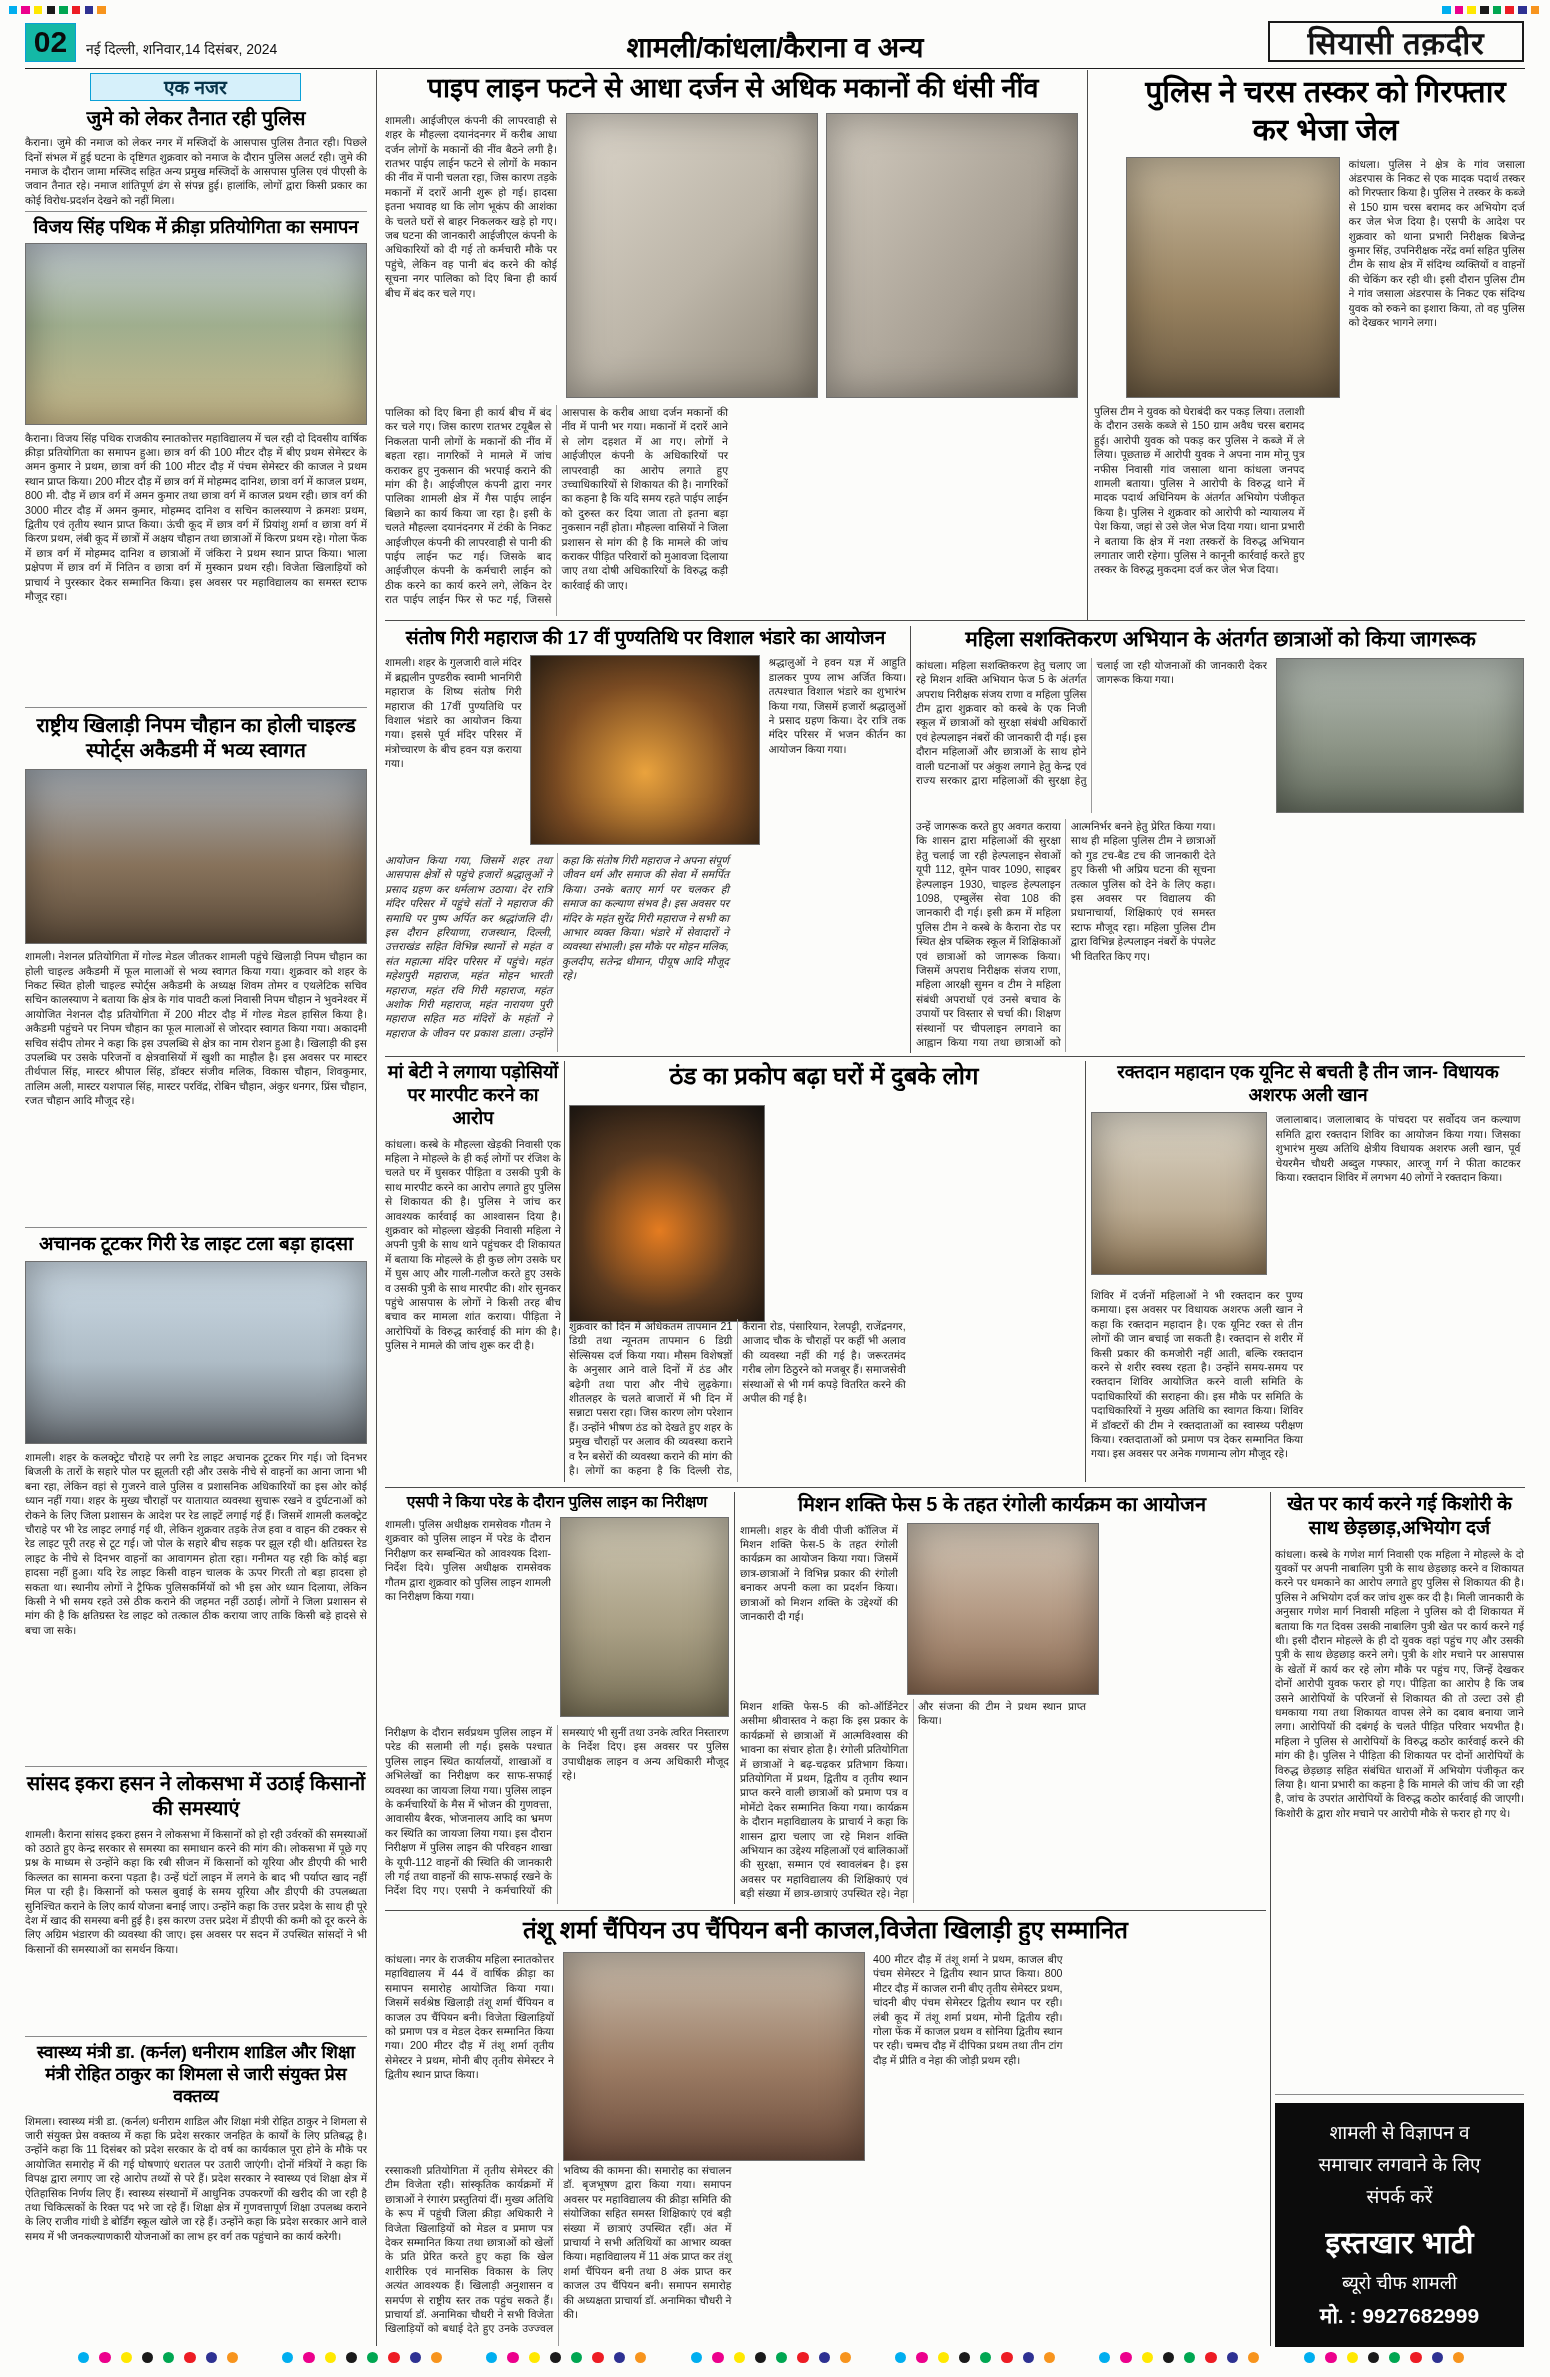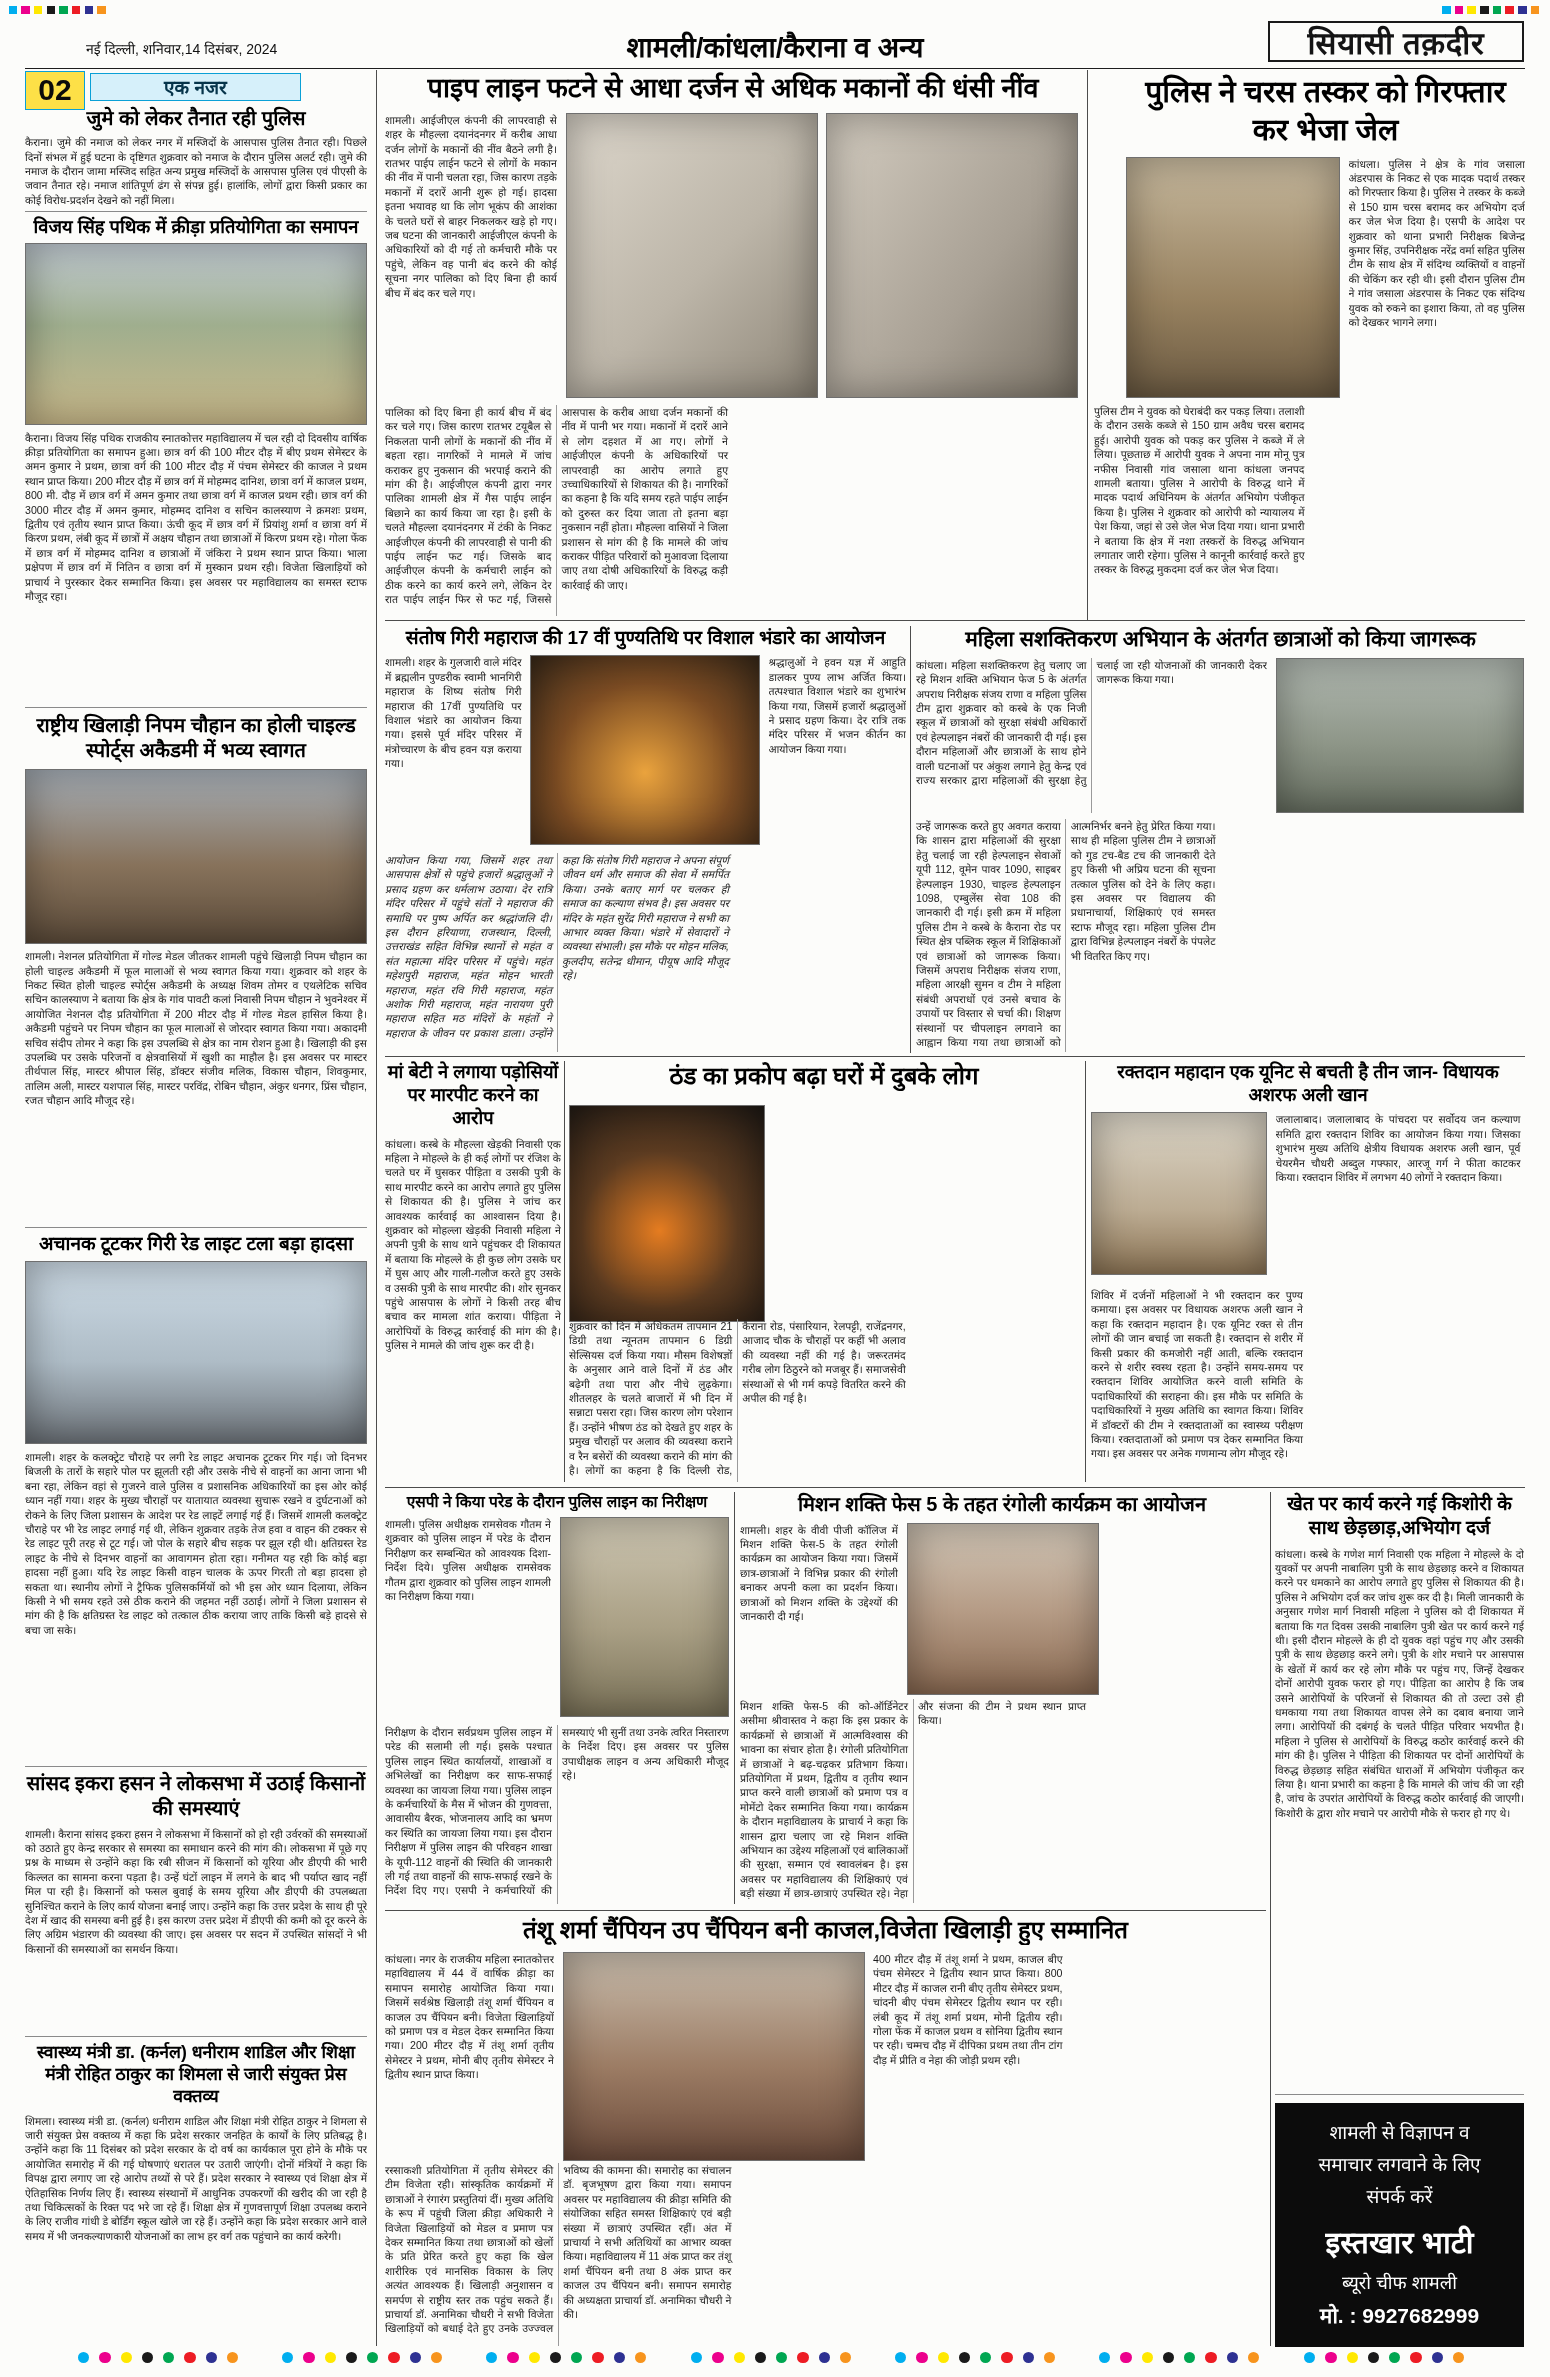--- a/index.html
+++ b/index.html
@@ -28,21 +28,21 @@
   .ph-raktdan  { background:linear-gradient(180deg,#dcd6c8 0%,#bcac93 60%,#8f7757 100%); }
   .ph-parade   { background:linear-gradient(180deg,#cdc6b2 0%,#aaa085 55%,#7b7359 100%); }
   .ph-rangoli  { background:linear-gradient(180deg,#d2c7b7 0%,#b59b85 52%,#8a6a52 100%); }
   .ph-trophy   { background:linear-gradient(180deg,#c8bcac 0%,#9c7c64 55%,#6b4b3b 100%); }
 
   .vr { position:absolute; width:0; border-left:1.1px solid #4c4c4c; }
   .hr { position:absolute; height:0; border-top:1.1px solid #4c4c4c; }
   .hr-light { position:absolute; height:0; border-top:0.7px solid #8a8a8a; }
 
   .masthead-rule { position:absolute; left:25px; right:25px; top:68px; border-top:1.8px solid #1d1d1d; }
-  .pageno { position:absolute; left:25px; top:22.5px; width:60px; height:39px; background:#fde047; border:1.8px solid #0aa0d6; display:flex; align-items:center; justify-content:center; font-size:30px; font-weight:700; color:#0b0b0b;margin-top:48px; }
+  .pageno { position:absolute; left:25px; top:22.5px; width:51px; height:39px; background:#14b8a6; border:1.8px solid #0aa0d6; display:flex; align-items:center; justify-content:center; font-size:30px; font-weight:700; color:#0b0b0b; }
   .dateline { position:absolute; left:86px; top:39px; font-size:14px; color:#111; }
   .section-title { position:absolute; left:437px; width:676px; top:27px; font-size:28px; font-weight:700; text-align:center; color:#050505; }
   .paper-name { position:absolute; left:1268px; top:21px; width:256px; height:41px; border:2.8px double #1a1a1a; display:flex; align-items:center; justify-content:center; font-size:31px; font-weight:700; color:#141414; letter-spacing:0.7px; }
 
   .ek-nazar { position:absolute; left:90px; top:73px; width:211px; height:28px; background:#d6f0fa; border:1.4px solid #0aa0d6; display:flex; align-items:center; justify-content:center; font-size:19px; font-weight:700; color:#06344a; }
 
   .ad-box { position:absolute; left:1275px; top:2103px; width:249px; height:244px; background:#0c0c0c; color:#fff; display:flex; flex-direction:column; align-items:center; justify-content:center; gap:7px; text-align:center; padding:10px; }
   .ad-box .l1 { font-size:19px; line-height:1.3; }
   .ad-box .nm { font-size:30px; font-weight:700; margin-top:4.2px; }
   .ad-box .rl { font-size:18.3px; }

